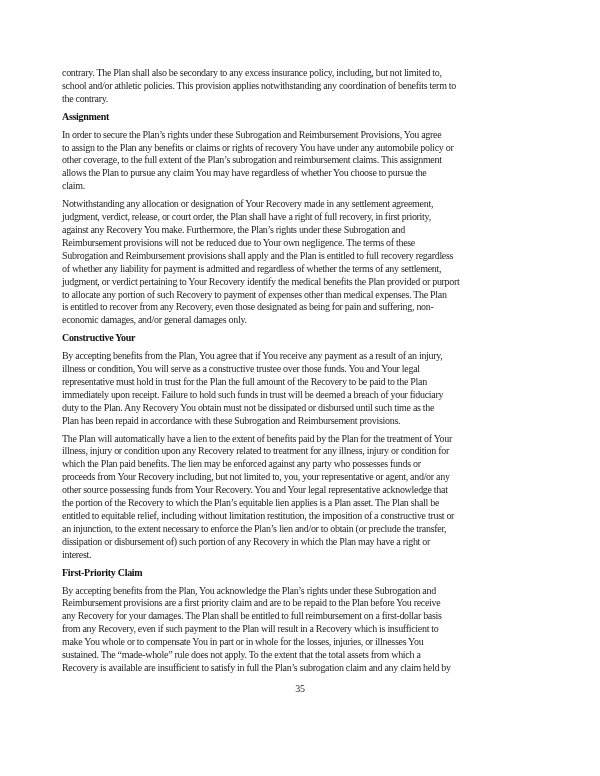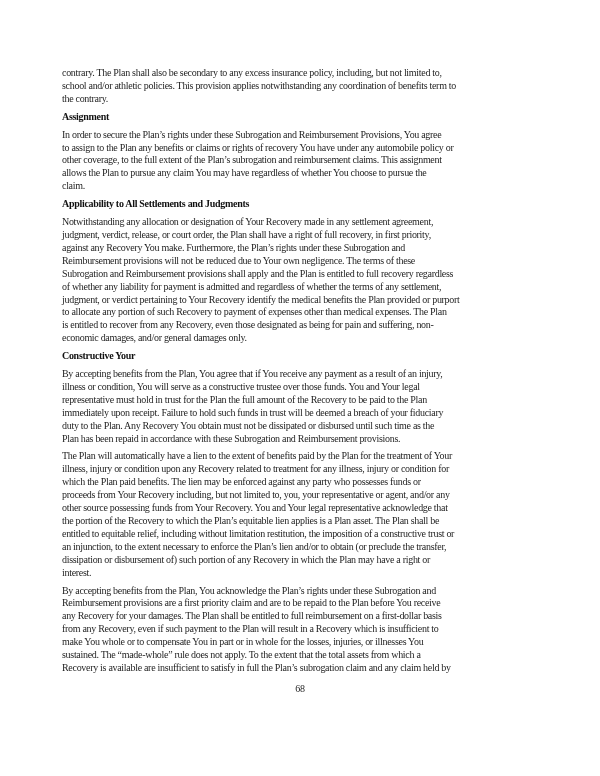--- a/index.html
+++ b/index.html
@@ -60,21 +60,20 @@
 school and/or athletic policies. This provision applies notwithstanding any coordination of benefits term to
 the contrary.</p>
 
     <h2 class="section-heading">Assignment</h2>
     <p class="para">In order to secure the Plan’s rights under these Subrogation and Reimbursement Provisions, You agree
 to assign to the Plan any benefits or claims or rights of recovery You have under any automobile policy or
 other coverage, to the full extent of the Plan’s subrogation and reimbursement claims. This assignment
 allows the Plan to pursue any claim You may have regardless of whether You choose to pursue the
 claim.</p>
 
-    <h2 class="section-heading">Applicability to All Settlements and Judgments</h2>
     <p class="para">Notwithstanding any allocation or designation of Your Recovery made in any settlement agreement,
 judgment, verdict, release, or court order, the Plan shall have a right of full recovery, in first priority,
 against any Recovery You make. Furthermore, the Plan’s rights under these Subrogation and
 Reimbursement provisions will not be reduced due to Your own negligence. The terms of these
 Subrogation and Reimbursement provisions shall apply and the Plan is entitled to full recovery regardless
 of whether any liability for payment is admitted and regardless of whether the terms of any settlement,
 judgment, or verdict pertaining to Your Recovery identify the medical benefits the Plan provided or purport
 to allocate any portion of such Recovery to payment of expenses other than medical expenses. The Plan
 is entitled to recover from any Recovery, even those designated as being for pain and suffering, non-
 economic damages, and/or general damages only.</p>
@@ -91,24 +90,25 @@
 illness, injury or condition upon any Recovery related to treatment for any illness, injury or condition for
 which the Plan paid benefits. The lien may be enforced against any party who possesses funds or
 proceeds from Your Recovery including, but not limited to, you, your representative or agent, and/or any
 other source possessing funds from Your Recovery. You and Your legal representative acknowledge that
 the portion of the Recovery to which the Plan’s equitable lien applies is a Plan asset. The Plan shall be
 entitled to equitable relief, including without limitation restitution, the imposition of a constructive trust or
 an injunction, to the extent necessary to enforce the Plan’s lien and/or to obtain (or preclude the transfer,
 dissipation or disbursement of) such portion of any Recovery in which the Plan may have a right or
 interest.</p>
 
+    <h2 class="section-heading">First-Priority Claim</h2>
     <p class="para">By accepting benefits from the Plan, You acknowledge the Plan’s rights under these Subrogation and
 Reimbursement provisions are a first priority claim and are to be repaid to the Plan before You receive
 any Recovery for your damages. The Plan shall be entitled to full reimbursement on a first-dollar basis
 from any Recovery, even if such payment to the Plan will result in a Recovery which is insufficient to
 make You whole or to compensate You in part or in whole for the losses, injuries, or illnesses You
 sustained. The “made-whole” rule does not apply. To the extent that the total assets from which a
 Recovery is available are insufficient to satisfy in full the Plan’s subrogation claim and any claim held by</p>
 
-    <div class="page-number">68</div>
+    <div class="page-number">35</div>
 
   </div>
 </div>
 
 </body></html>

